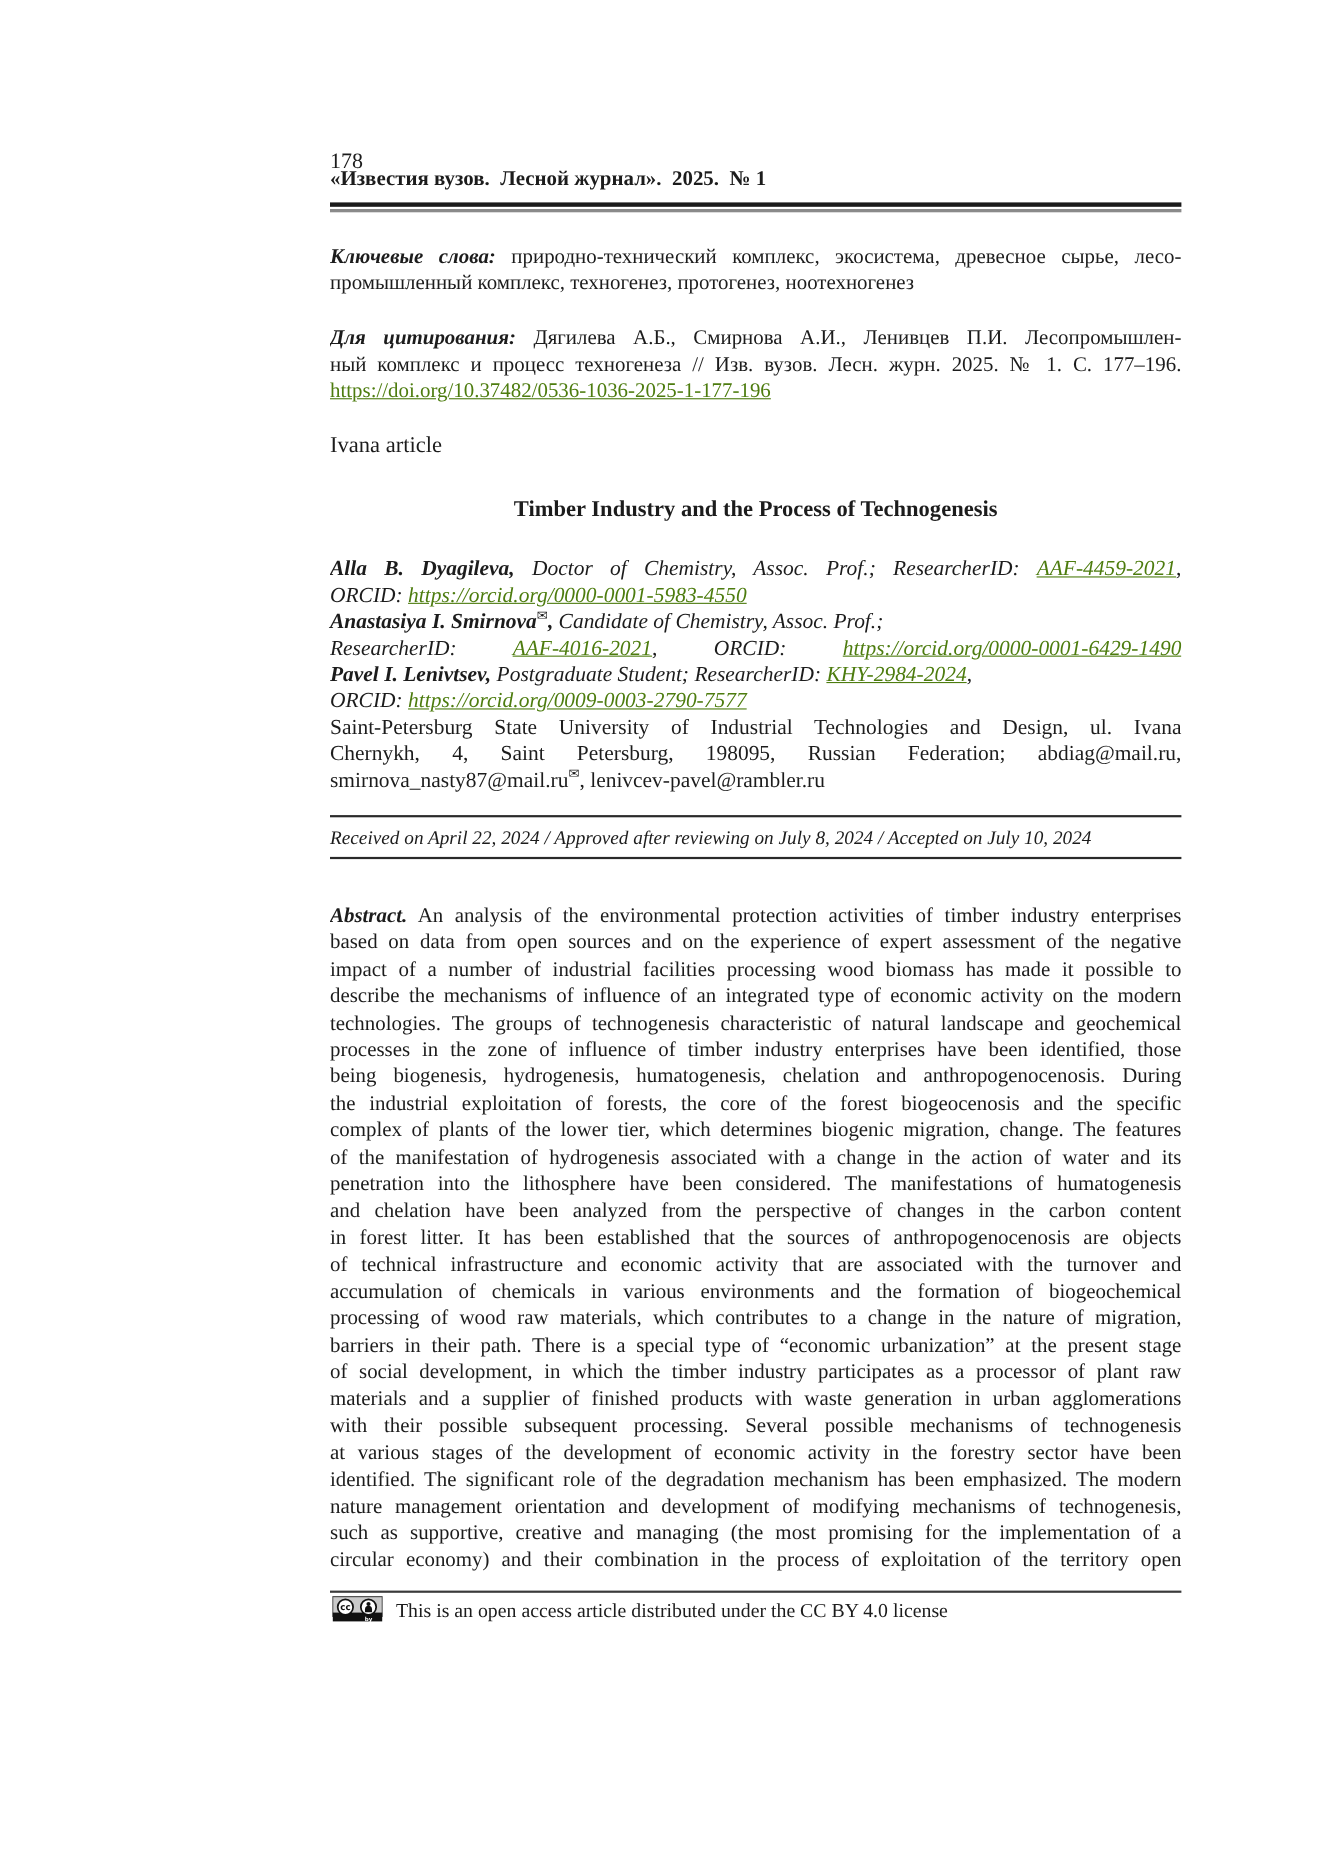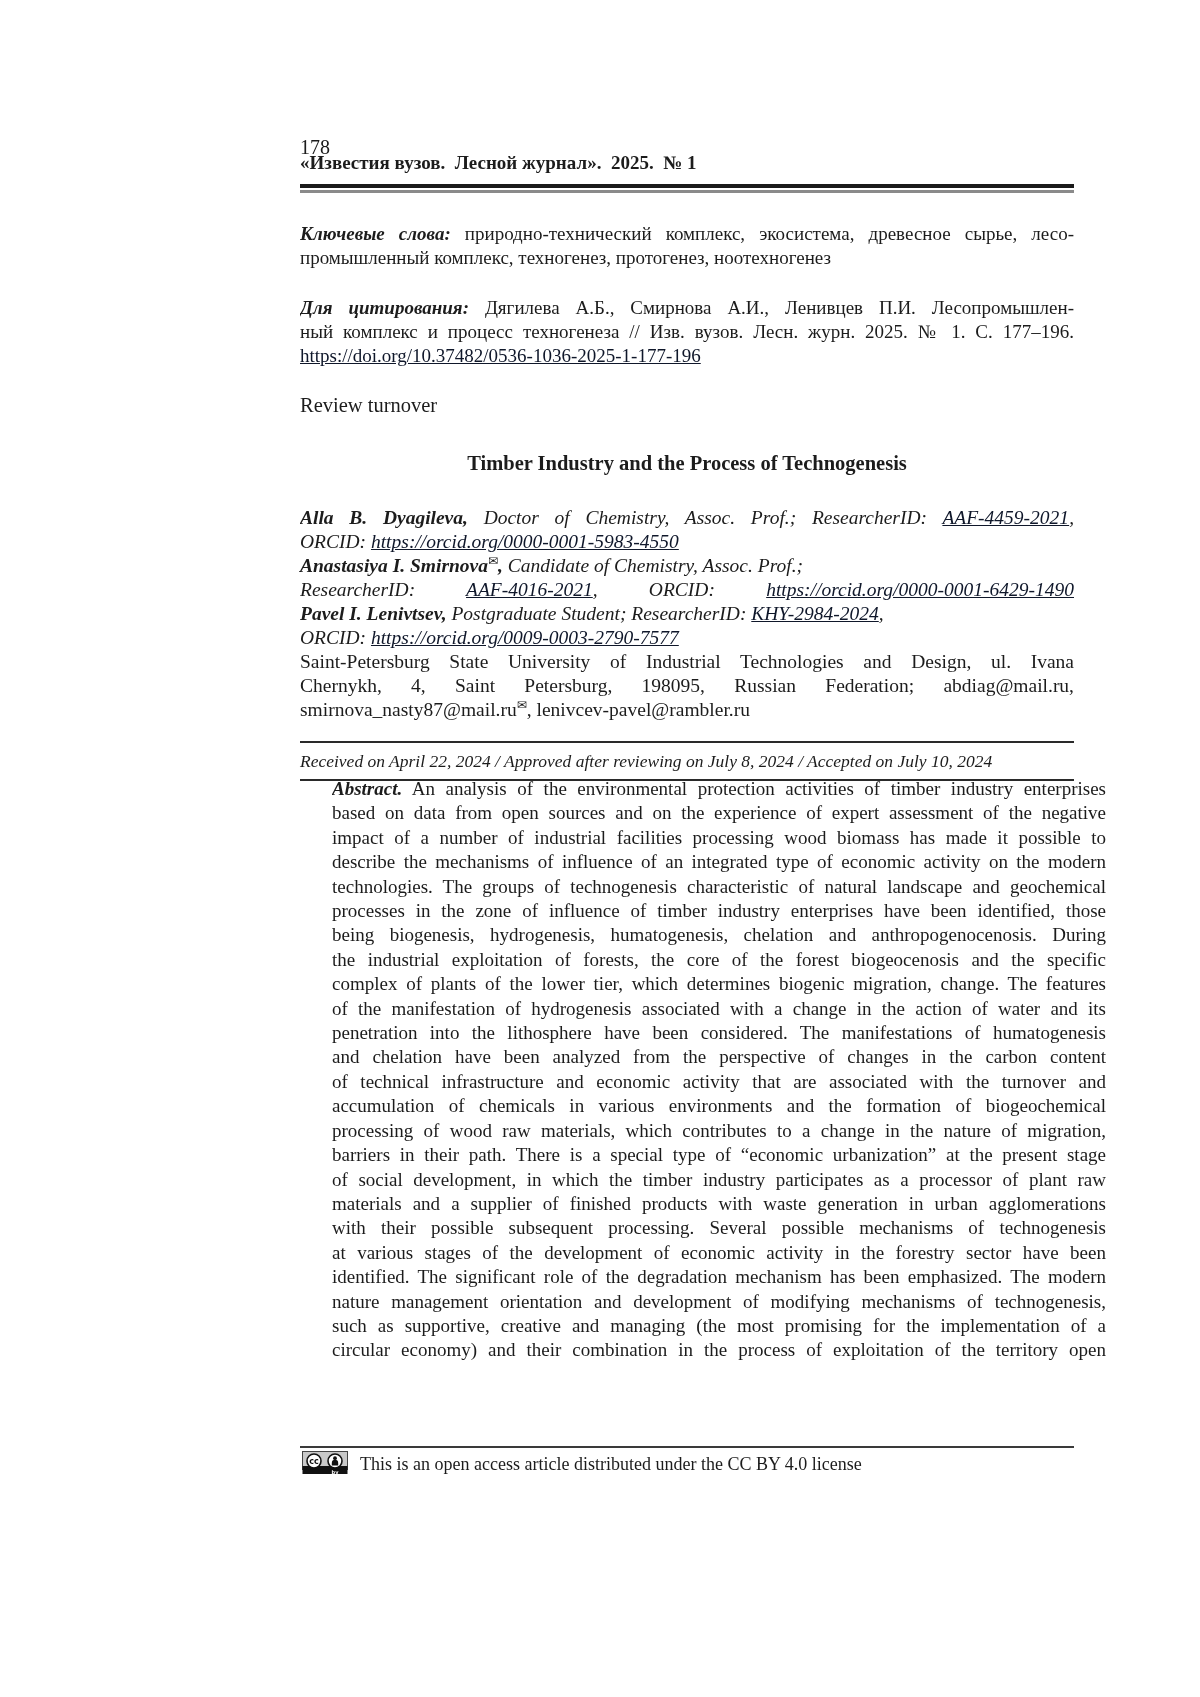--- a/index.html
+++ b/index.html
@@ -3,21 +3,21 @@
 <meta charset="utf-8">
 <style>
   html,body{margin:0;padding:0;background:#ffffff;}
   .page{position:relative;width:1200px;height:1697px;background:#ffffff;
         font-family:"Liberation Serif","DejaVu Serif",serif;color:#1c1c1c;overflow:hidden;}
   .col{position:absolute;left:300px;width:774px;}
   .ln{line-height:24px;font-size:19px;}
   .jl{text-align:justify;text-align-last:justify;white-space:nowrap;overflow:hidden;}
   .bi{font-weight:bold;font-style:italic;}
   .it{font-style:italic;}
-  .lnk{color:#0f172a;text-decoration:underline;cursor:pointer;}
+  .lnk{color:#4d7c0f;text-decoration:underline;cursor:pointer;}
   .sup{font-size:12px;vertical-align:super;line-height:0;font-family:"DejaVu Sans",sans-serif;}
   .rule{position:absolute;left:300px;width:774px;}
   .hdr-num{position:absolute;left:300px;top:136px;font-size:20px;}
   .hdr-title{position:absolute;left:300px;width:774px;top:152px;text-align:left;
              font-weight:bold;font-size:19px;white-space:pre;}
   .title{position:absolute;left:300px;width:774px;top:452px;text-align:center;
          font-weight:bold;font-size:20.5px;}
   .review{position:absolute;left:300px;top:394px;font-size:20.5px;}
   .received{position:absolute;left:300px;width:774px;top:750px;
             font-style:italic;font-size:17.5px;line-height:22px;}
@@ -49,21 +49,21 @@
     <div class="ln jl">
       <span class="bi">Для цитирования:</span>
       <span>Дягилева А.Б., Смирнова А.И., Ленивцев П.И. Лесопромышлен-</span>
     </div>
     <div class="ln jl">ный комплекс и процесс техногенеза // Изв. вузов. Лесн. журн. 2025. № 1. С. 177–196.</div>
     <div class="ln">
       <a class="lnk">https://doi.org/10.37482/0536-1036-2025-1-177-196</a>
     </div>
   </div>
 
-  <div class="review">Review turnover</div>
+  <div class="review">Ivana article</div>
 
   <div class="title">Timber Industry and the Process of Technogenesis</div>
 
   <div class="col auth" style="top:506px;">
     <div class="ln jl it">
       <span class="bi">Alla B. Dyagileva,</span>
       <span>Doctor of Chemistry, Assoc. Prof.; ResearcherID:</span>
       <a class="lnk">AAF-4459-2021</a><span>,</span>
     </div>
     <div class="ln it">
@@ -92,38 +92,39 @@
     <div class="ln jl">Chernykh, 4, Saint Petersburg, 198095, Russian Federation; abdiag@mail.ru,</div>
     <div class="ln">
       <span>smirnova_nasty87@mail.ru</span><span class="sup">✉</span><span>, lenivcev-pavel@rambler.ru</span>
     </div>
   </div>
 
   <div class="rule" style="top:741px;height:1.5px;background:#2a2a2a;"></div>
   <div class="received">Received on April 22, 2024 / Approved after reviewing on July 8, 2024 / Accepted on July 10, 2024</div>
   <div class="rule" style="top:779px;height:1.5px;background:#2a2a2a;"></div>
 
-  <div class="col abs" style="top:777px;margin-left:32px;">
+  <div class="col abs" style="top:821px;">
     <div class="ln jl">
       <span class="bi">Abstract.</span>
       <span>An analysis of the environmental protection activities of timber industry enterprises</span>
     </div>
     <div>
 
     <div class="ln jl">based on data from open sources and on the experience of expert assessment of the negative</div>
         <div class="ln jl">impact of a number of industrial facilities processing wood biomass has made it possible to</div>
         <div class="ln jl">describe the mechanisms of influence of an integrated type of economic activity on the modern</div>
         <div class="ln jl">technologies. The groups of technogenesis characteristic of natural landscape and geochemical</div>
         <div class="ln jl">processes in the zone of influence of timber industry enterprises have been identified, those</div>
         <div class="ln jl">being biogenesis, hydrogenesis, humatogenesis, chelation and anthropogenocenosis. During</div>
         <div class="ln jl">the industrial exploitation of forests, the core of the forest biogeocenosis and the specific</div>
         <div class="ln jl">complex of plants of the lower tier, which determines biogenic migration, change. The features</div>
         <div class="ln jl">of the manifestation of hydrogenesis associated with a change in the action of water and its</div>
         <div class="ln jl">penetration into the lithosphere have been considered. The manifestations of humatogenesis</div>
         <div class="ln jl">and chelation have been analyzed from the perspective of changes in the carbon content</div>
+        <div class="ln jl">in forest litter. It has been established that the sources of anthropogenocenosis are objects</div>
         <div class="ln jl">of technical infrastructure and economic activity that are associated with the turnover and</div>
         <div class="ln jl">accumulation of chemicals in various environments and the formation of biogeochemical</div>
         <div class="ln jl">processing of wood raw materials, which contributes to a change in the nature of migration,</div>
         <div class="ln jl">barriers in their path. There is a special type of “economic urbanization” at the present stage</div>
         <div class="ln jl">of social development, in which the timber industry participates as a processor of plant raw</div>
         <div class="ln jl">materials and a supplier of finished products with waste generation in urban agglomerations</div>
         <div class="ln jl">with their possible subsequent processing. Several possible mechanisms of technogenesis</div>
         <div class="ln jl">at various stages of the development of economic activity in the forestry sector have been</div>
         <div class="ln jl">identified. The significant role of the degradation mechanism has been emphasized. The modern</div>
         <div class="ln jl">nature management orientation and development of modifying mechanisms of technogenesis,</div>

